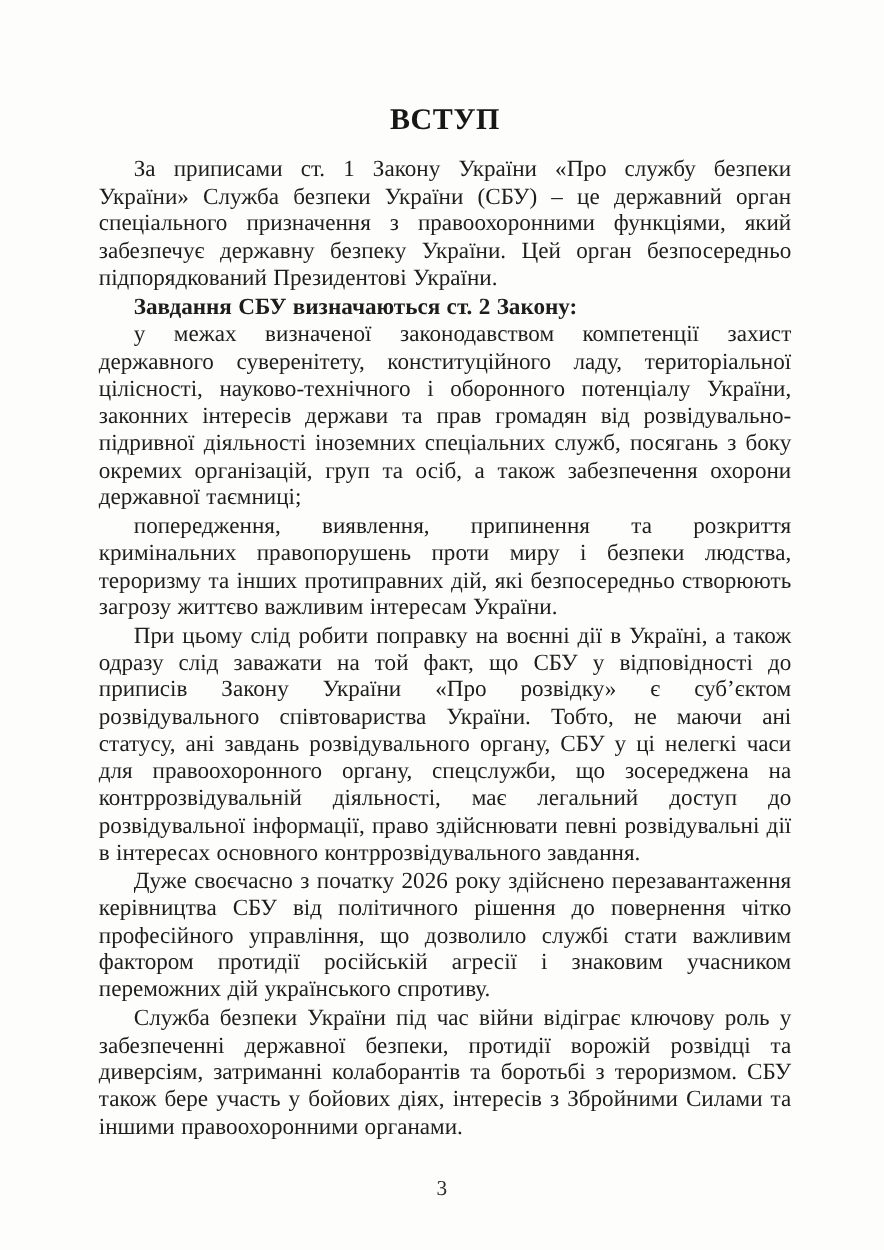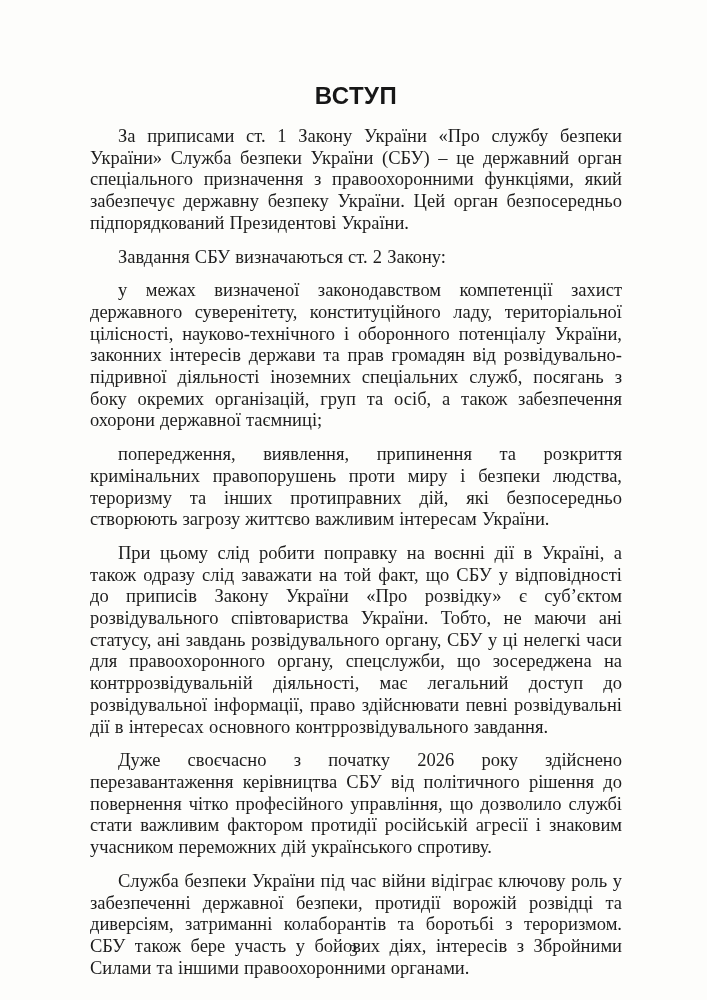--- a/index.html
+++ b/index.html
@@ -15,39 +15,39 @@
     font-family: "Liberation Serif", serif;
     color: #1d1d1d;
   }
   .page {
     position: absolute;
     inset: 0;
     padding: 83px 73px 0 78px;
     box-sizing: border-box;
   }
   .title {
-    font-family: Liberation Sans, sans-serif;
+    font-family: Liberation Serif, serif;
     font-weight: bold;
     font-size: 24px;
     line-height: 26px;
     text-align: center;
     margin: 0 0 17px 0;
     letter-spacing: 0.5px;
     color: #171717;
   }
   .para {
-    margin: 12px;
+    margin: 1px;
     font-size: 18.5px;
     line-height: 21.7px;
     text-align: justify;
     text-indent: 28px;
     word-spacing: 0.5px;
   }
   .para.bold {
-    font-weight: normal;
+    font-weight: bold;
   }
   .page-number {
     position: absolute;
     top: 941px;
     left: 0;
     width: 707px;
     text-align: center;
     font-size: 17px;
     color: #2a2a2a;
   }

